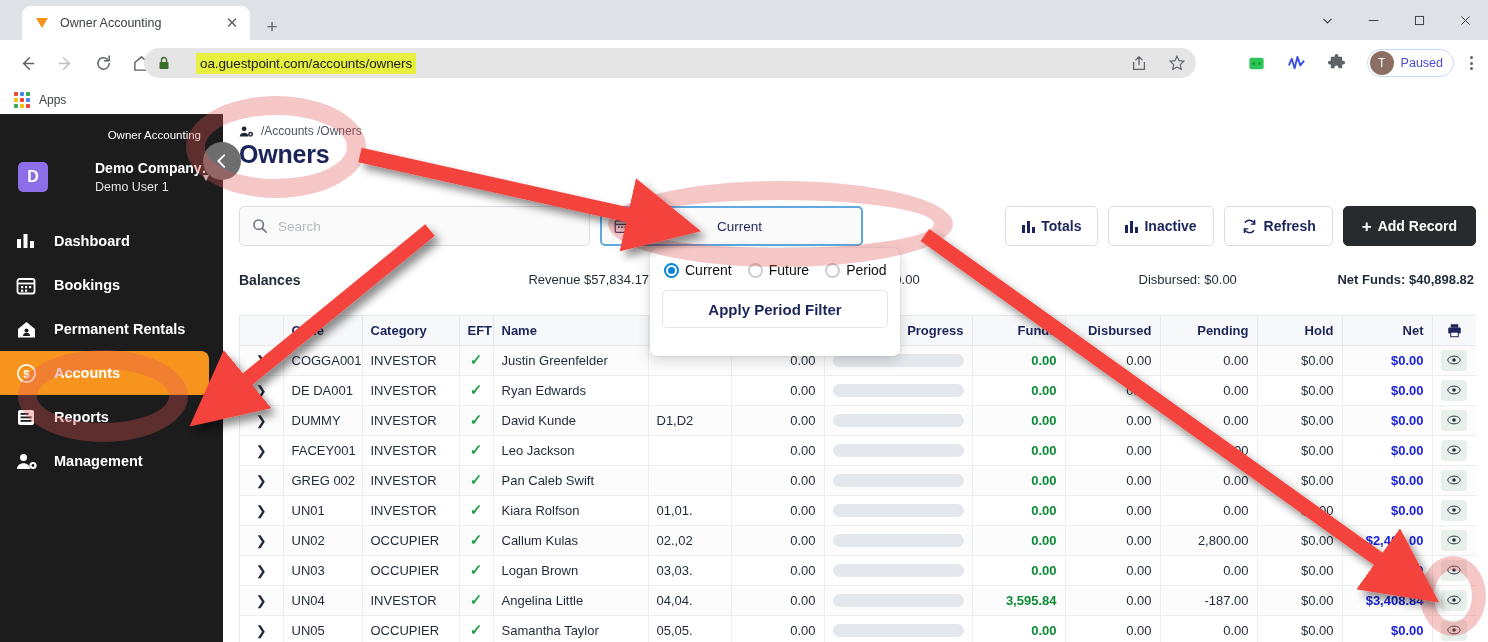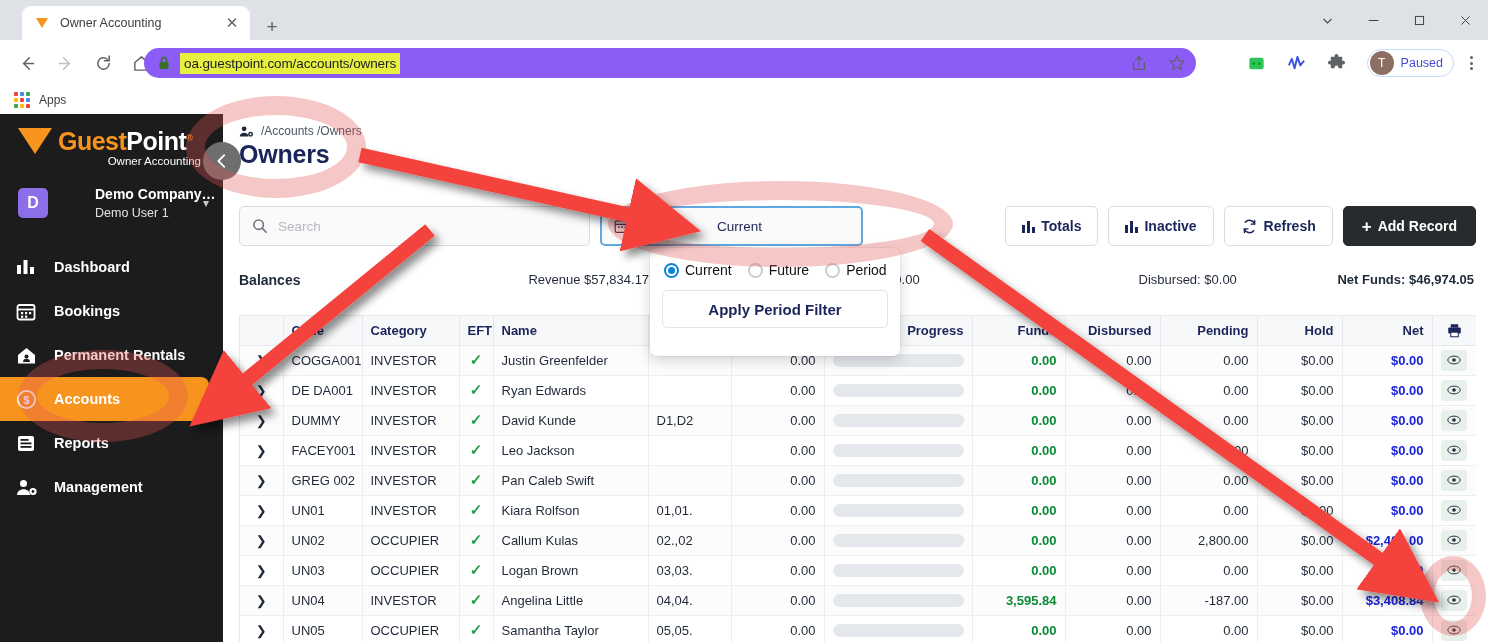--- a/index.html
+++ b/index.html
@@ -49,22 +49,23 @@
     background: #ffffff;
   }
   .nav-icons { position: absolute; left: 8px; top: 0; height: 46px; display: flex; align-items: center; }
   .nav-icon {
     width: 34px; height: 34px; margin: 0 2px; display: flex;
     align-items: center; justify-content: center; color: #5f6368;
   }
   .nav-icon.dim { color: #bdc1c6; }
   .omnibox {
     position: absolute; left: 144px; top: 8px; width: 1052px; height: 30px;
-    background: #8b5cf6; border-radius: 15px; display: flex; align-items: center;
+    background: #e5e5e5; border-radius: 15px; display: flex; align-items: center;
     padding: 0 12px;
+    gap: 16px;
   }
   .omnibox-lock { width: 16px; height: 16px; margin-right: 8px; flex: 0 0 auto; }
   .omnibox-url {
     font-size: 13.5px; color: #202124; background: #e7ef3f;
     padding: 3px 4px; border-radius: 1px; letter-spacing: -0.1px;
   }
   .omni-right { position: absolute; right: 292px; top: 0; height: 46px; display: flex; align-items: center; }
   .ext-icons { position: absolute; right: 92px; top: 0; height: 46px; display: flex; align-items: center; }
   .ext-icon { width: 30px; height: 30px; margin: 0 5px; display: flex; align-items: center; justify-content: center; }
   .profile-chip {
@@ -391,26 +392,20 @@
         <i style="background:#fbbc05"></i>
         <i style="background:#ea4335"></i>
     </div>
     <span class="apps-label">Apps</span>
   </div>
 
   <div class="app">
 
     <div class="sidebar">
       <div class="brand">
-        <div class="brand-row">
-          <div class="brand-tri"></div>
-          <div class="brand-text">
-            <span class="o1">Guest</span><span class="w1">Point</span><span class="brand-reg">®</span>
-          </div>
-        </div>
         <div class="brand-sub">Owner Accounting</div>
       </div>
 
       <div class="company">
         <span class="company-badge">D</span>
         <span class="company-text">
           <span class="company-name">Demo Company…</span>
           <span class="company-user">Demo User 1</span>
         </span>
         <span class="company-chev">▾</span>
@@ -564,21 +559,21 @@
           <span style="font-size:17px;line-height:1">+</span>
           <span>Add Record</span>
         </div>
       </div>
 
       <div class="balances">
         <span class="bal-title">Balances</span>
         <span class="bal-cell">Revenue $57,834.17</span>
         <span class="bal-cell">Hold $0.00</span>
         <span class="bal-cell">Disbursed: $0.00</span>
-        <span class="bal-cell last">Net Funds: $46,974.05</span>
+        <span class="bal-cell last">Net Funds: $40,898.82</span>
       </div>
 
       <div class="tbl-wrap">
         <table class="grid">
           <colgroup>
             <col style="width:43px">
               <col style="width:79px">
               <col style="width:97px">
               <col style="width:34px">
             <col style="width:155px">

